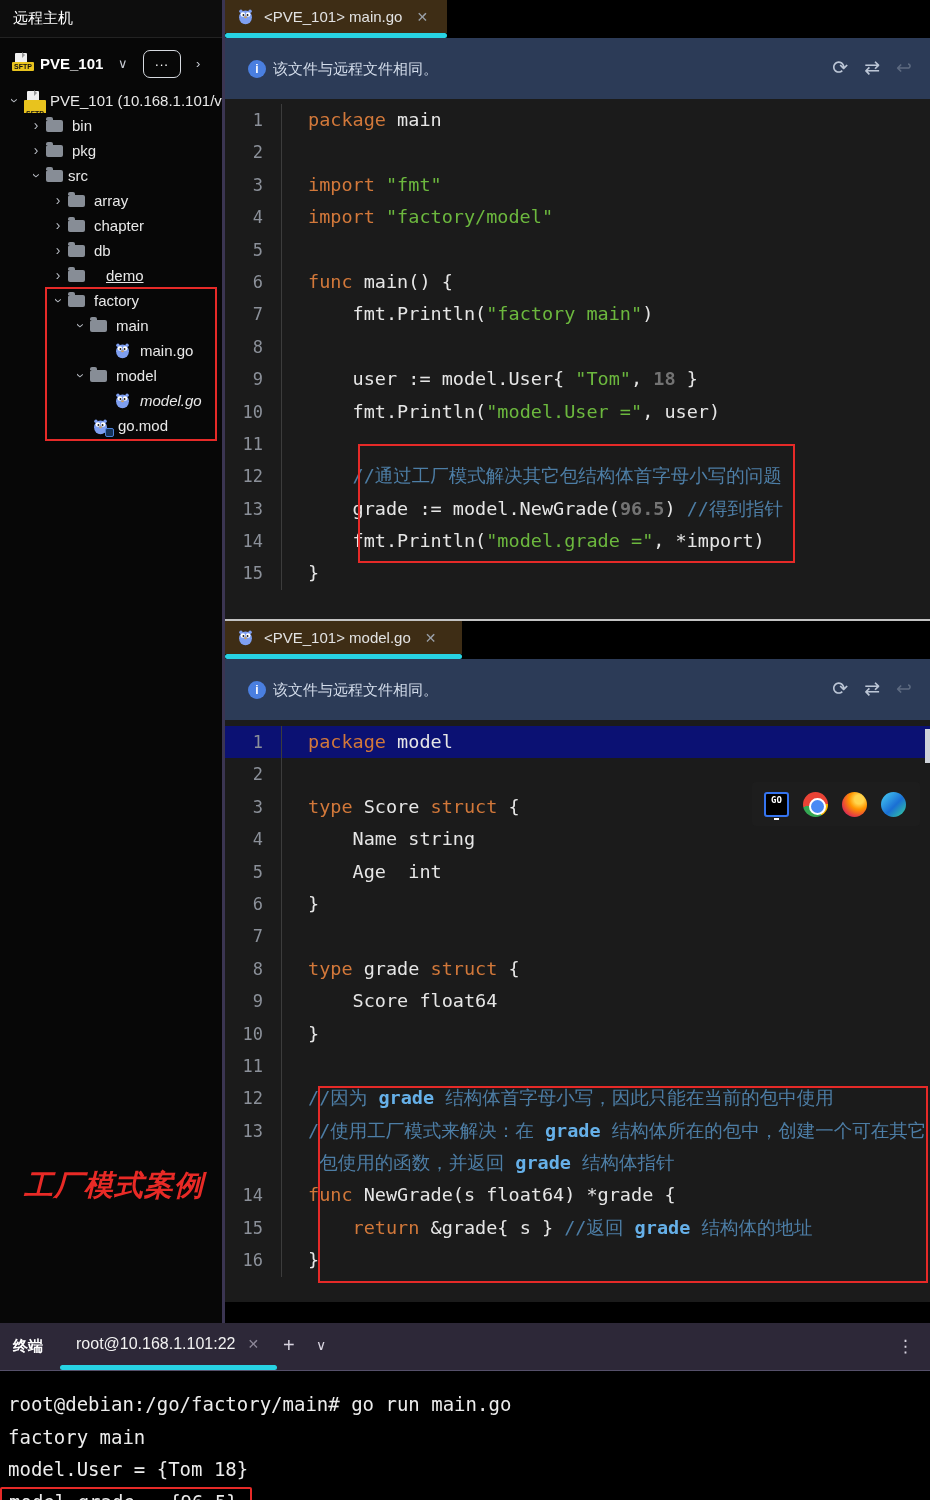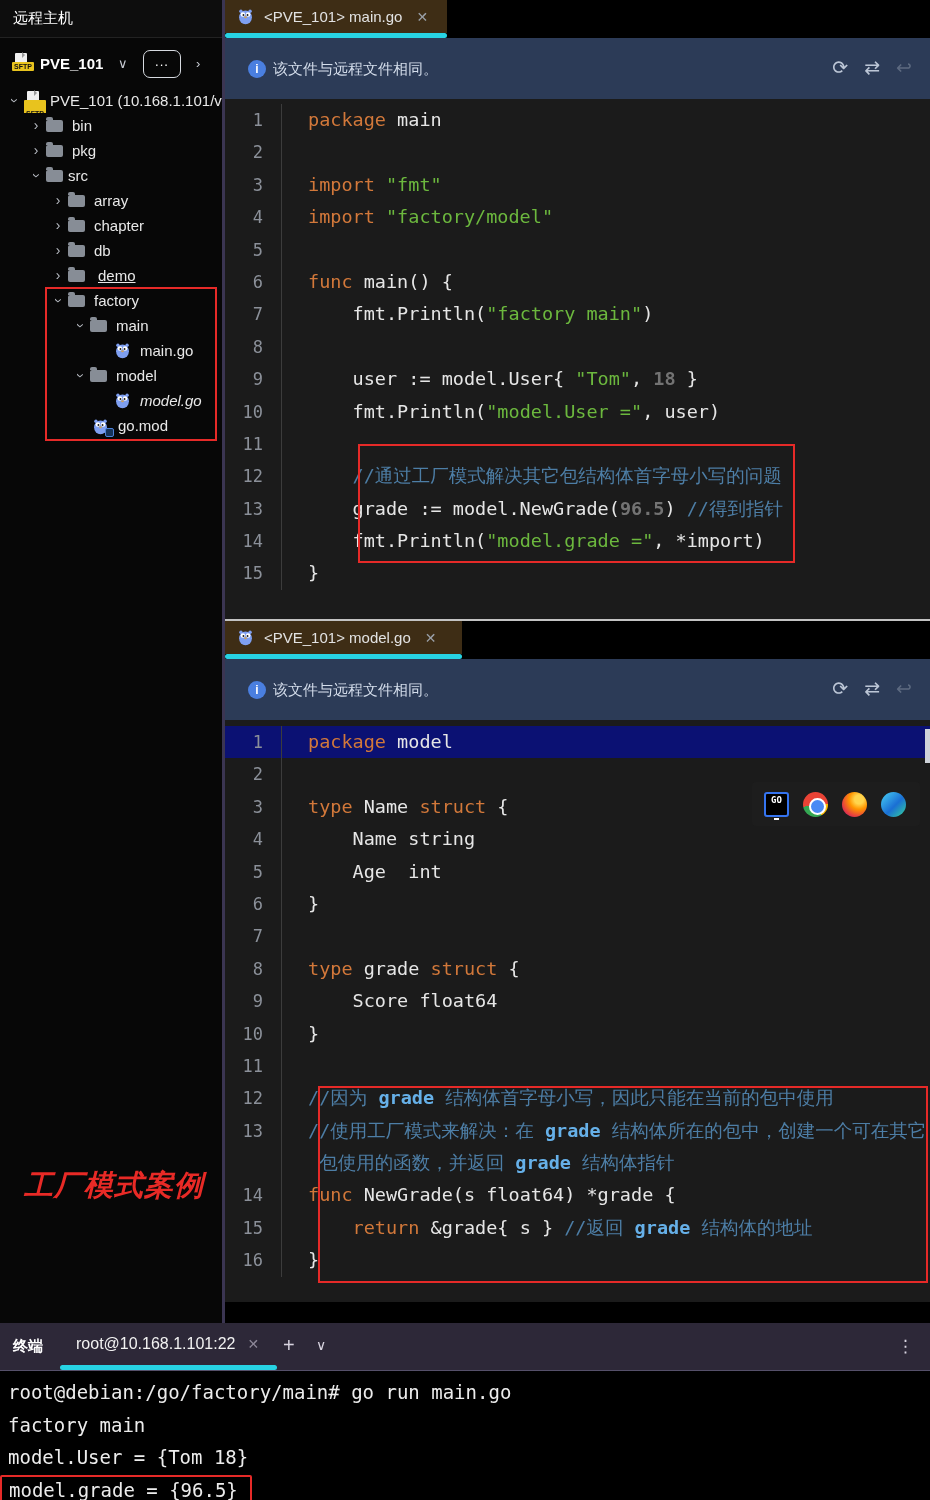--- a/index.html
+++ b/index.html
@@ -76,21 +76,21 @@
   #terminal { position:absolute; left:0; top:1323px; width:930px; height:177px; background:#000; }
   .term-head { position:absolute; left:0; top:0; width:100%; height:48px; background:#2d2838; border-bottom:1px solid #55506a; }
   .term-head .t { position:absolute; left:13px; top:14px; font-size:15px; font-weight:bold; color:#fff; }
   .term-tab { position:absolute; left:60px; top:0; height:42px; display:flex; align-items:center; }
   .term-tab .lbl { font-size:16px; color:#f2f2f2; margin:0 12px 0 16px; }
   .term-tab .x { color:#8d8798; font-size:14px; }
   .term-underline { position:absolute; left:60px; top:42px; width:217px; height:5px; background:#27d3e3; border-radius:3px; }
   .term-plus { position:absolute; left:283px; top:11px; font-size:20px; color:#d8d4e0; }
   .term-dd { position:absolute; left:316px; top:14px; font-size:14px; color:#d8d4e0; }
   .term-menu { position:absolute; right:16px; top:13px; font-size:17px; color:#d8d4e0; }
-  .term-body { position:absolute; left:0; top:49px; width:100%; height:128px; background:#000; padding:4px 0 0 8px; }
+  .term-body { position:absolute; left:0; top:49px; width:100%; height:128px; background:#000; padding:16px 0 0 8px; }
   .tline { font-family:"DejaVu Sans Mono", monospace; font-size:19px; color:#ececec; line-height:32.6px; white-space:pre; }
   .tline .boxed { display:inline-block; border:2px solid #e62a28; border-radius:2px; padding:0 12px 0 7px; margin-left:-8px; line-height:27px; }
 </style>
 </head>
 <body>
 
 <div id="app">
 
   <div id="sidebar">
     <div class="side-head">
@@ -157,21 +157,21 @@
           <span class="icon-cell">
             <span class="folder"></span>
           </span>
           <span style="margin-left: 4px;">db</span>
         </div>
         <div class="trow" style="padding-left: 48px;">
           <span class="chev">›</span>
           <span class="icon-cell">
             <span class="folder"></span>
           </span>
-          <span style="margin-left: 8px; text-decoration: underline;">demo</span>
+          <span style="margin-left: 16px; text-decoration: underline;">demo</span>
         </div>
         <div class="trow" style="padding-left: 48px;">
           <span class="chev open">›</span>
           <span class="icon-cell">
             <span class="folder"></span>
           </span>
           <span style="margin-left: 4px;">factory</span>
         </div>
         <div class="trow" style="padding-left: 70px;">
           <span class="chev open">›</span>
@@ -311,21 +311,21 @@
       <div class="ibtns">
         <span class="g">⟳</span>
         <span class="g">⇄</span>
         <span class="dim">↩</span>
       </div>
     </div>
     <div class="editor" style="top:721px;height:581px;">
       <div class="code-lines">
           <div class="crow hl"><span class="ln">1</span><span class="ct"><span class="tk-k">package</span><span class="tk-p"> model</span></span></div>
           <div class="crow"><span class="ln">2</span><span class="ct"></span></div>
-          <div class="crow"><span class="ln">3</span><span class="ct"><span class="tk-k">type</span><span class="tk-p"> Name </span><span class="tk-k">struct</span><span class="tk-p"> {</span></span></div>
+          <div class="crow"><span class="ln">3</span><span class="ct"><span class="tk-k">type</span><span class="tk-p"> Score </span><span class="tk-k">struct</span><span class="tk-p"> {</span></span></div>
           <div class="crow"><span class="ln">4</span><span class="ct"><span class="tk-p">    Name string</span></span></div>
           <div class="crow"><span class="ln">5</span><span class="ct"><span class="tk-p">    Age  int</span></span></div>
           <div class="crow"><span class="ln">6</span><span class="ct"><span class="tk-p">}</span></span></div>
           <div class="crow"><span class="ln">7</span><span class="ct"></span></div>
           <div class="crow"><span class="ln">8</span><span class="ct"><span class="tk-k">type</span><span class="tk-p"> grade </span><span class="tk-k">struct</span><span class="tk-p"> {</span></span></div>
           <div class="crow"><span class="ln">9</span><span class="ct"><span class="tk-p">    Score float64</span></span></div>
           <div class="crow"><span class="ln">10</span><span class="ct"><span class="tk-p">}</span></span></div>
           <div class="crow"><span class="ln">11</span><span class="ct"></span></div>
           <div class="crow"><span class="ln">12</span><span class="ct"><span class="tk-c">//因为 </span><span class="tk-cb">grade</span><span class="tk-c"> 结构体首字母小写，因此只能在当前的包中使用</span></span></div>
           <div class="crow"><span class="ln">13</span><span class="ct"><span class="tk-c">//使用工厂模式来解决：在 </span><span class="tk-cb">grade</span><span class="tk-c"> 结构体所在的包中，创建一个可在其它</span></span></div>

